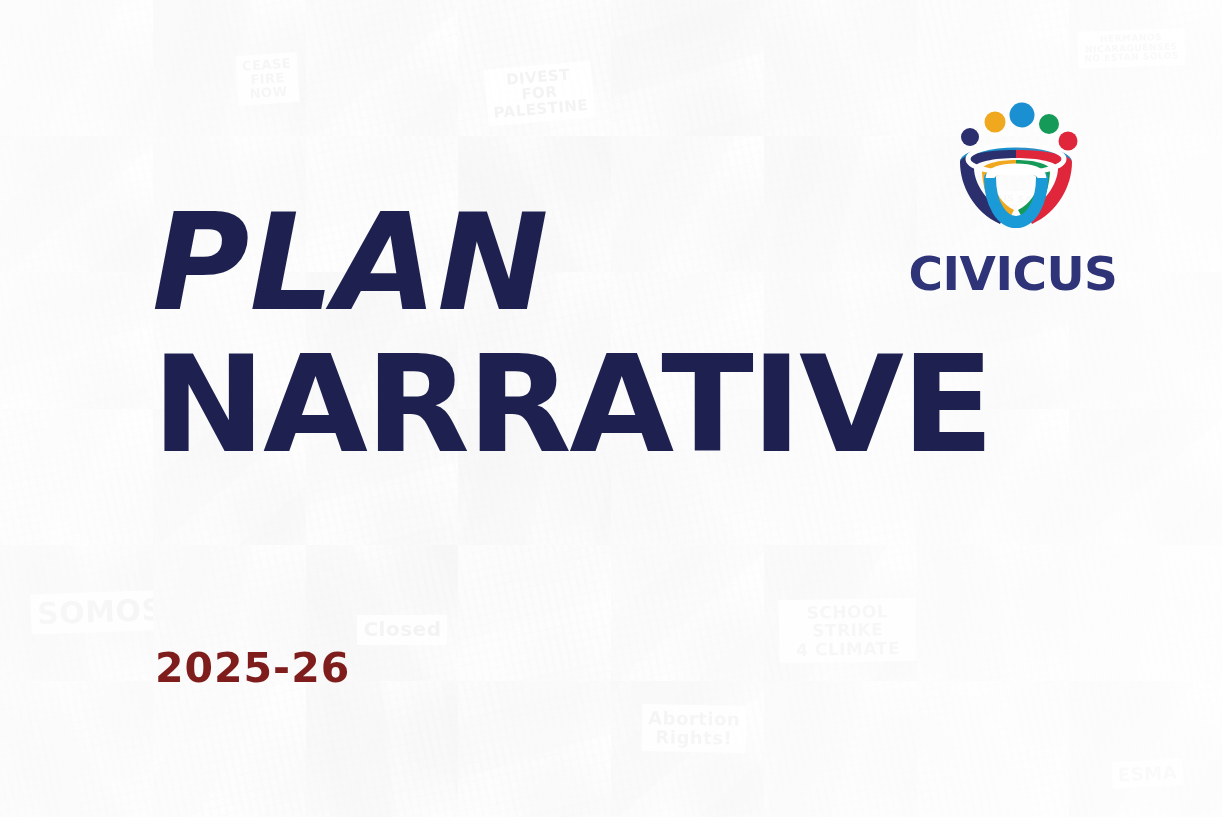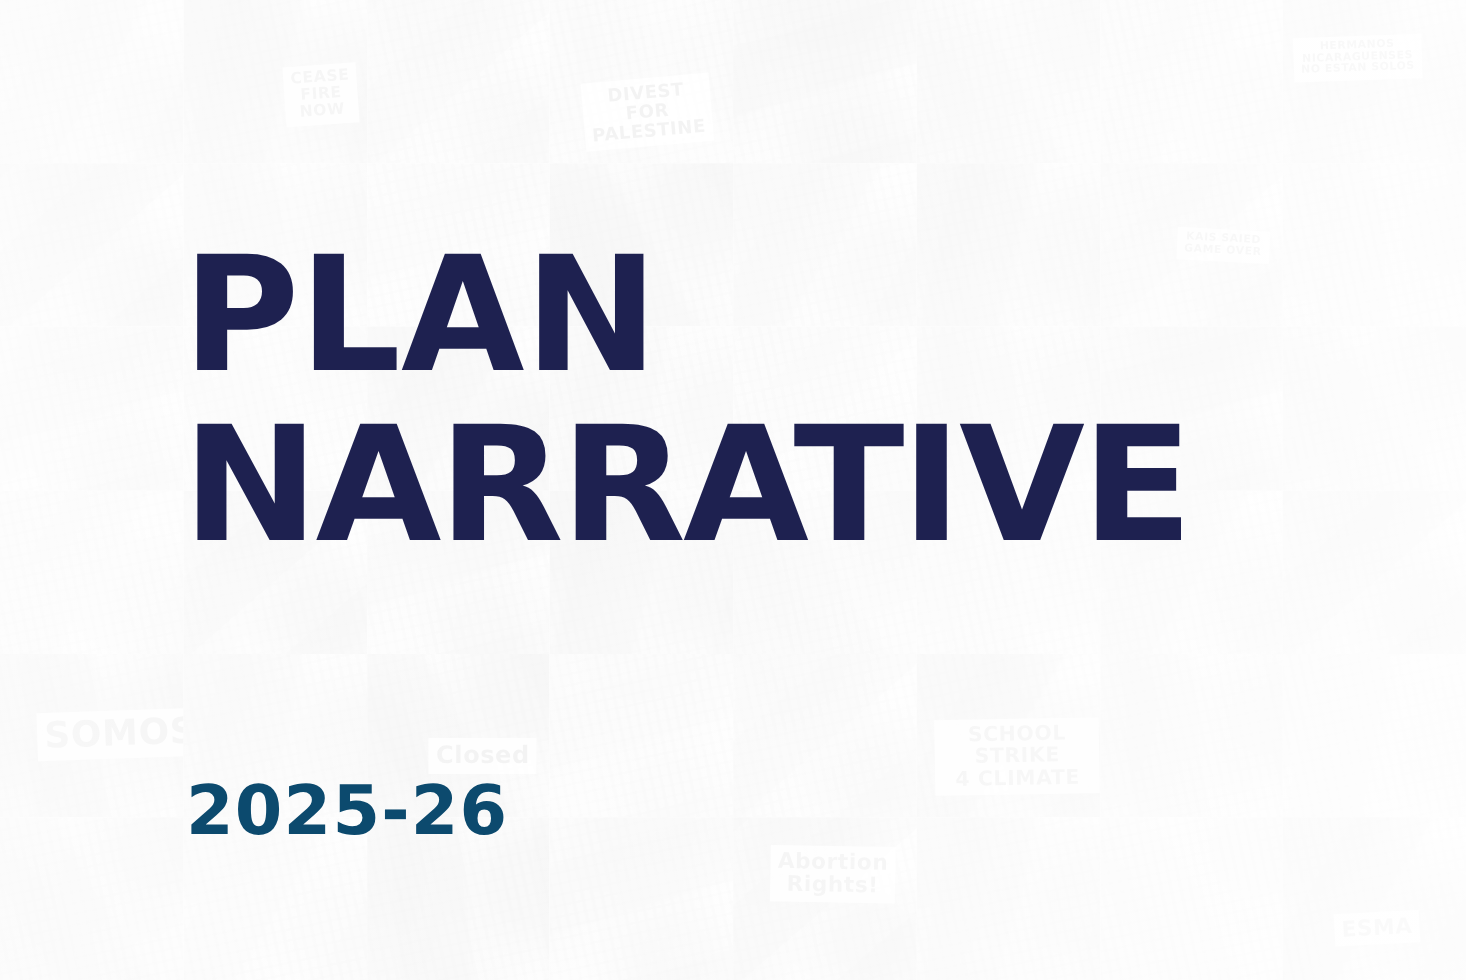--- a/index.html
+++ b/index.html
@@ -114,32 +114,32 @@
   .title-line {
     color:#1e2150;
     font-family:"DejaVu Sans", sans-serif;
     font-weight:bold;
     font-size:132px;
     line-height:0.97;
     letter-spacing:-1px;
     white-space:nowrap;
   }
   #line-annual   { font-size:133px; letter-spacing:0px; }
-  #line-plan     { font-size:133px; letter-spacing:0px; margin-top:13px; }
+  #line-plan     { font-size:133px; letter-spacing:0px; margin-top:13px;font-style:italic; }
   #line-narrative{ font-size:133px; letter-spacing:-2.5px; margin-top:13px;
                    transform:scaleX(1.02); transform-origin:left center; }
 
   #year {
     position:absolute;
     left:155px;
     top:648px;
-    color:#0c4a6e;
+    color:#7f1d1d;
     font-family:"DejaVu Sans", sans-serif;
     font-weight:bold;
-    font-size:57px;
+    font-size:41px;
     letter-spacing:1px;
     line-height:1;
     white-space:nowrap;
   }
 
   
   #logo {
     position:absolute;
     left:908px;
     top:100px;
@@ -335,15 +335,43 @@
 
   <div id="content">
 
     <div id="title-block">
       <div class="title-line" id="line-plan">PLAN</div>
       <div class="title-line" id="line-narrative">NARRATIVE</div>
     </div>
 
     <div id="year">2025-26</div>
 
+    <div id="logo">
+      <svg id="logo-mark" viewBox="0 0 140 150">
+
+        <circle cx="24" cy="37" r="9" fill="#2b2f6e"></circle>
+        <circle cx="49" cy="22" r="10.5" fill="#f0a81e"></circle>
+        <circle cx="76" cy="15" r="12.5" fill="#1a8fd1"></circle>
+        <circle cx="103" cy="24" r="10" fill="#159a58"></circle>
+        <circle cx="122" cy="41" r="9.5" fill="#e0263a"></circle>
+
+        <path d="M14 62 C14 52 40 45 70 45 L70 58 C48 58 28 62 28 68 C28 84 42 104 60 112
+                 L54 124 C28 112 14 86 14 62 Z" fill="#2b2f6e"></path>
+        <path d="M36 70 C36 64 52 60 70 60 L70 72 C58 72 48 75 48 80 C48 92 56 104 68 110
+                 L62 121 C44 112 36 88 36 70 Z" fill="#f0a81e"></path>
+
+        <path d="M126 62 C126 52 100 45 70 45 L70 58 C92 58 112 62 112 68 C112 84 98 104 80 112
+                 L86 124 C112 112 126 86 126 62 Z" fill="#e0263a"></path>
+        <path d="M104 70 C104 64 88 60 70 60 L70 72 C82 72 92 75 92 80 C92 92 84 104 72 110
+                 L78 121 C96 112 104 88 104 70 Z" fill="#159a58"></path>
+
+        <path d="M70 45 C104 45 126 53 126 62 C126 56 104 50 70 50 C36 50 14 56 14 62
+                 C14 53 36 45 70 45 Z" fill="#1a9ad6" opacity=".9"></path>
+        <ellipse cx="70" cy="59" rx="48" ry="14" fill="none" stroke="#ffffff" stroke-width="5"></ellipse>
+
+        <path d="M44 78 C44 104 56 122 70 122 C84 122 96 104 96 78" fill="none" stroke="#1a9ad6" stroke-width="12" stroke-linecap="round"></path>
+        <path d="M44 78 C44 72 54 68 70 68 C86 68 96 72 96 78" fill="none" stroke="#ffffff" stroke-width="9"></path>
+      </svg>
+      <div id="logo-word">CIVICUS</div>
+    </div>
 
   </div>
 </div>
 
 </body></html>

